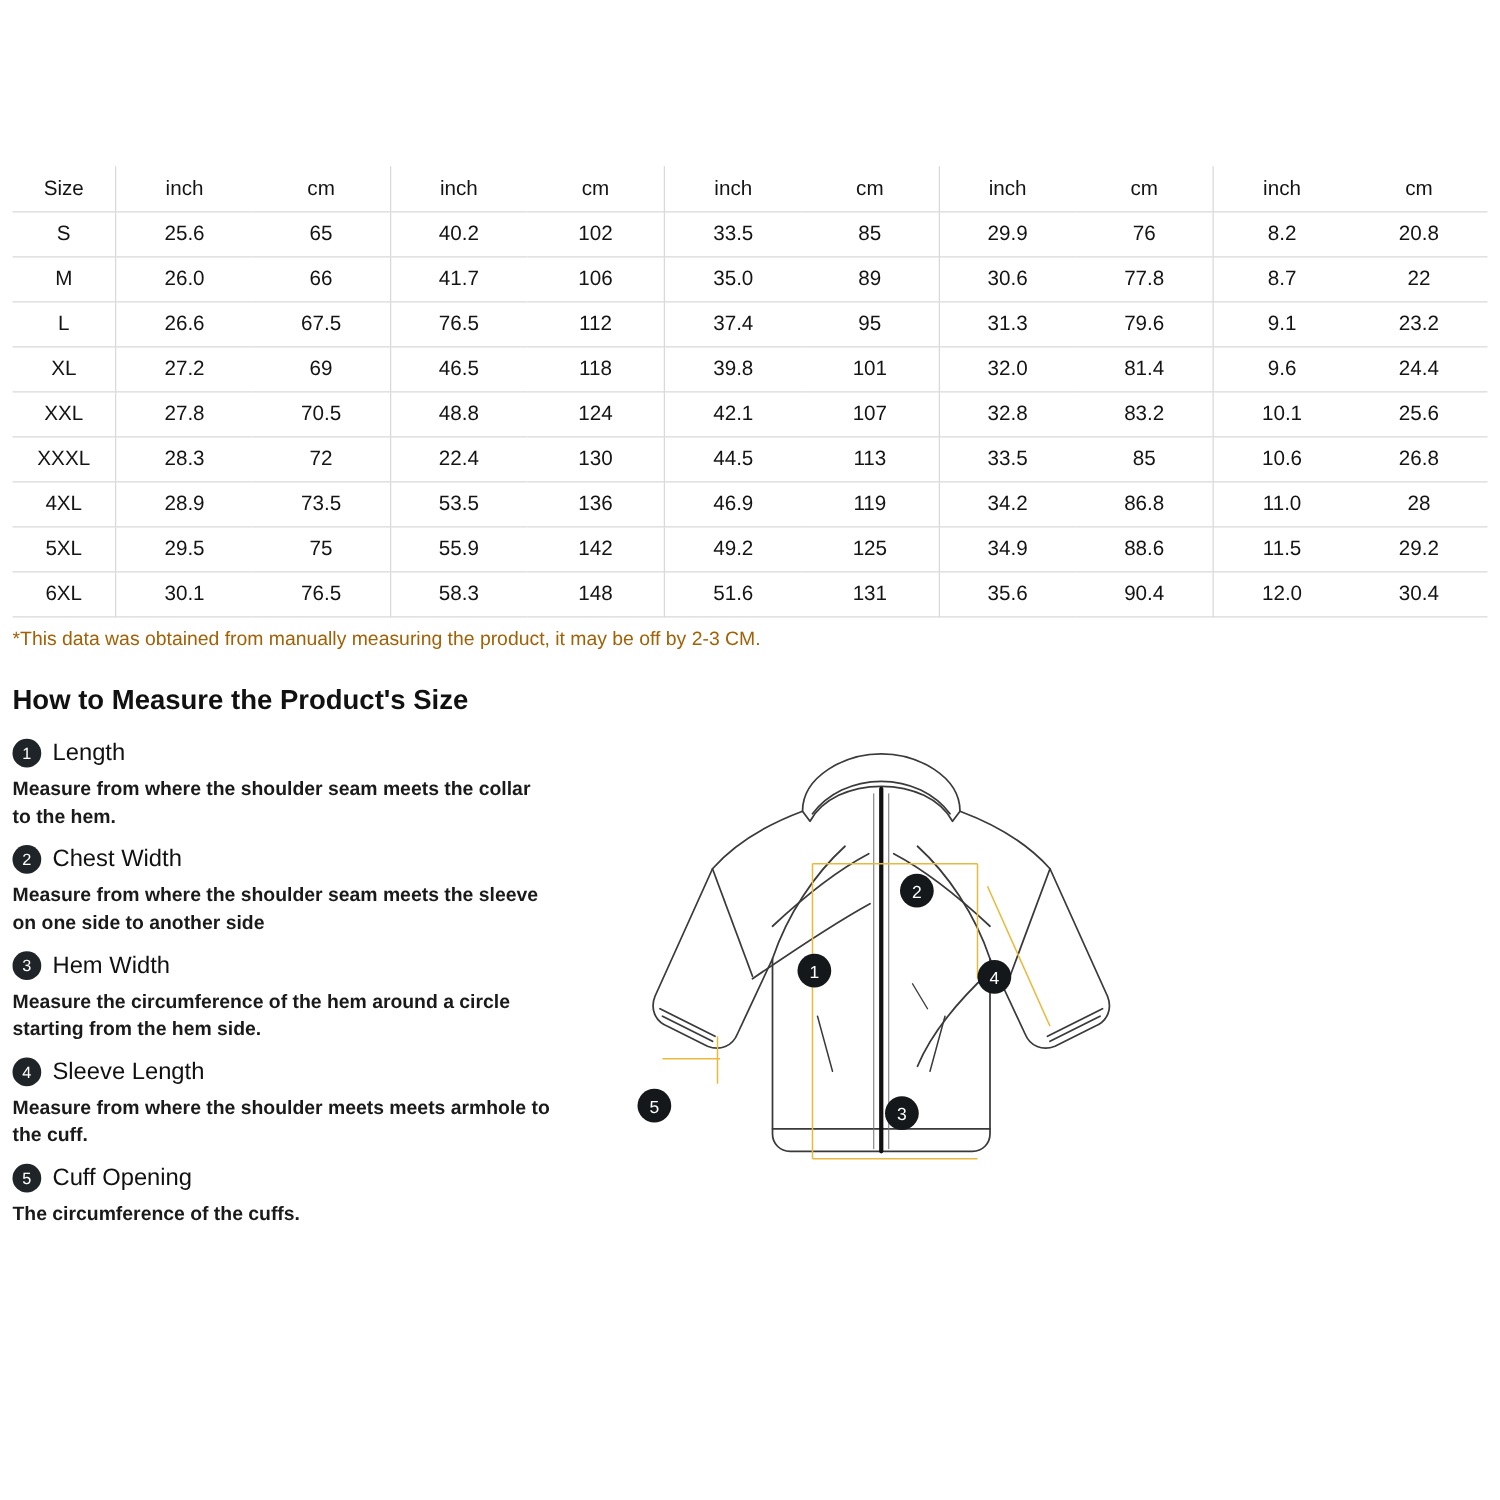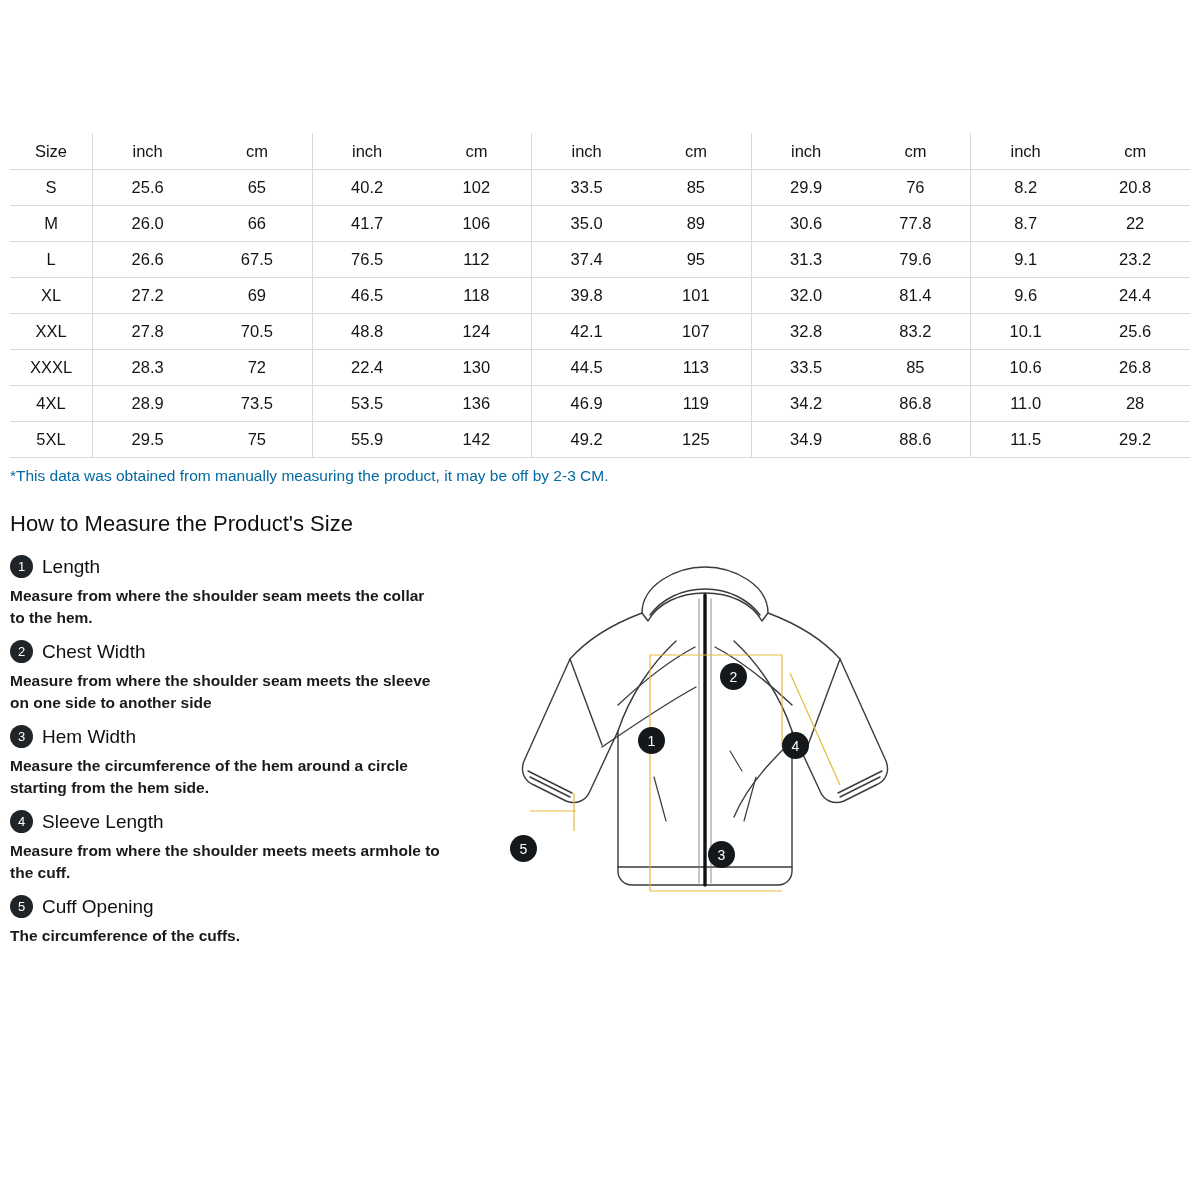--- a/index.html
+++ b/index.html
@@ -70,27 +70,27 @@
   }
   td.size-cell {
     border-right: 1px solid #d9d9d9;
   }
   td.sep {
     border-right: 1px solid #d9d9d9;
   }
   .footnote {
     margin: 9px 0 0 0;
     font-size: 15.5px;
-    color: #0369a1;
+    color: #a16207;
   }
 
   
   h2.how-title {
     font-size: 22px;
-    font-weight: normal;
+    font-weight: bold;
     margin: 26px 0 0 0;
     color: #111;
   }
   .content-row {
     display: flex;
     align-items: flex-start;
   }
   .left-col {
     width: 470px;
     padding-top: 18px;
@@ -282,20 +282,33 @@
         <td>55.9</td>
         <td class="sep">142</td>
         <td>49.2</td>
         <td class="sep">125</td>
         <td>34.9</td>
         <td class="sep">88.6</td>
         <td>11.5</td>
         <td>29.2</td>
       </tr>
 
+      <tr>
+        <td class="size-cell">6XL</td>
+        <td>30.1</td>
+        <td class="sep">76.5</td>
+        <td>58.3</td>
+        <td class="sep">148</td>
+        <td>51.6</td>
+        <td class="sep">131</td>
+        <td>35.6</td>
+        <td class="sep">90.4</td>
+        <td>12.0</td>
+        <td>30.4</td>
+      </tr>
     </tbody>
   </table>
 
   <p class="footnote">*This data was obtained from manually measuring the product, it may be off by 2-3 CM.</p>
 
   <h2 class="how-title">How to Measure the Product's Size</h2>
 
   <div class="content-row">
 
     <div class="left-col">

